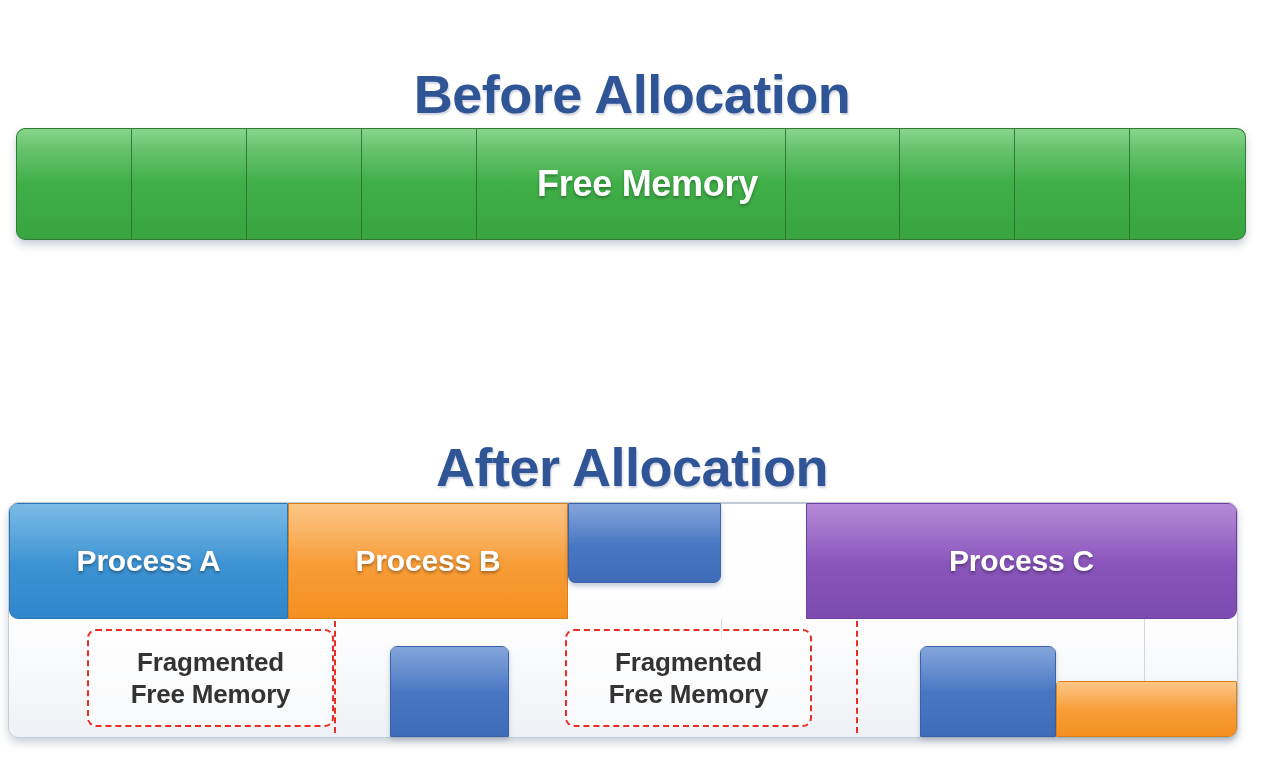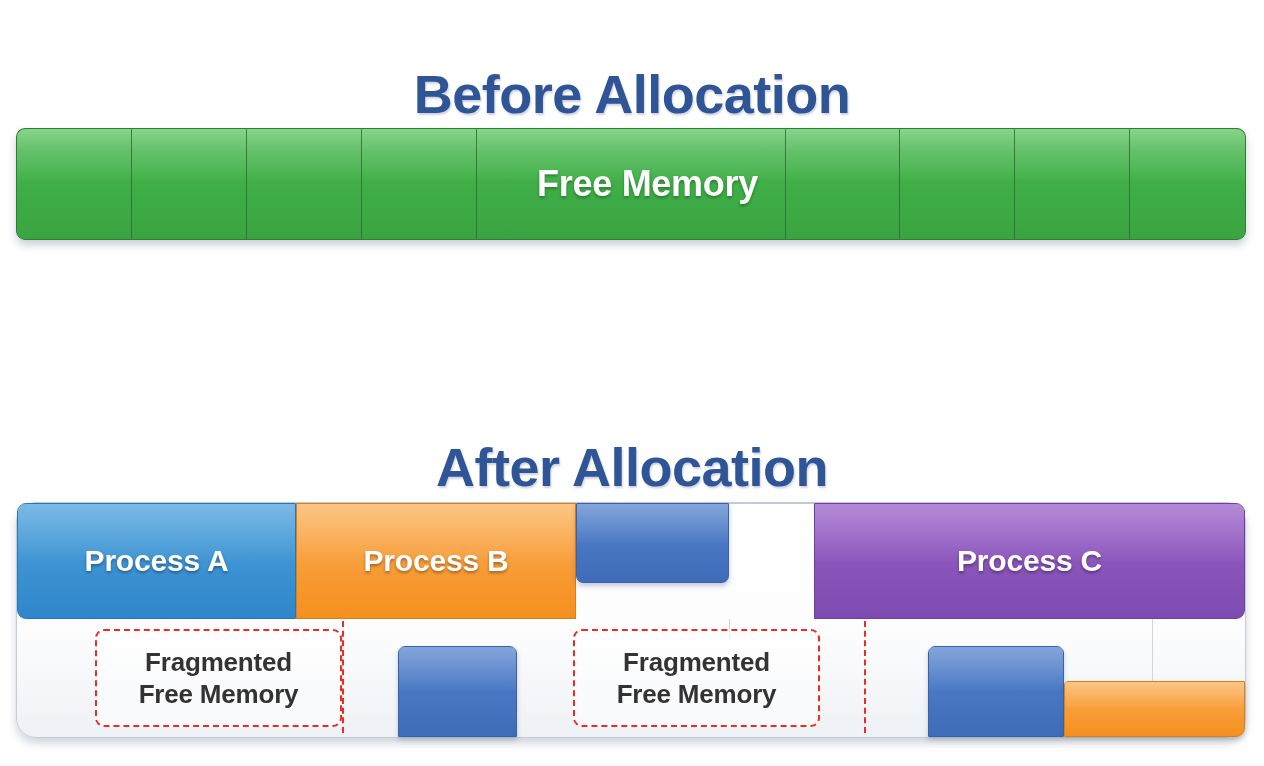--- a/index.html
+++ b/index.html
@@ -95,25 +95,25 @@
     font-size: 36px;
     font-weight: bold;
     letter-spacing: -0.3px;
     text-shadow: 0 2px 3px rgba(20,60,25,0.45);
     white-space: nowrap;
   }
 
   
   #after-shell {
     position: absolute;
-    left: 16px;
+    left: 8px;
     top: 502px;
     width: 1228px;
     height: 234px;
-    border-radius: 20px;
+    border-radius: 10px;
     background: linear-gradient(180deg,#ffffff 0%, #fdfdfe 55%, #eef1f5 100%);
     border: 1px solid #c4ccd6;
     box-shadow: 0 5px 9px rgba(95,110,135,0.30);
   }
 
   .proc-block {
     position: absolute;
     top: 0;
     height: 116px;
     display: flex;

